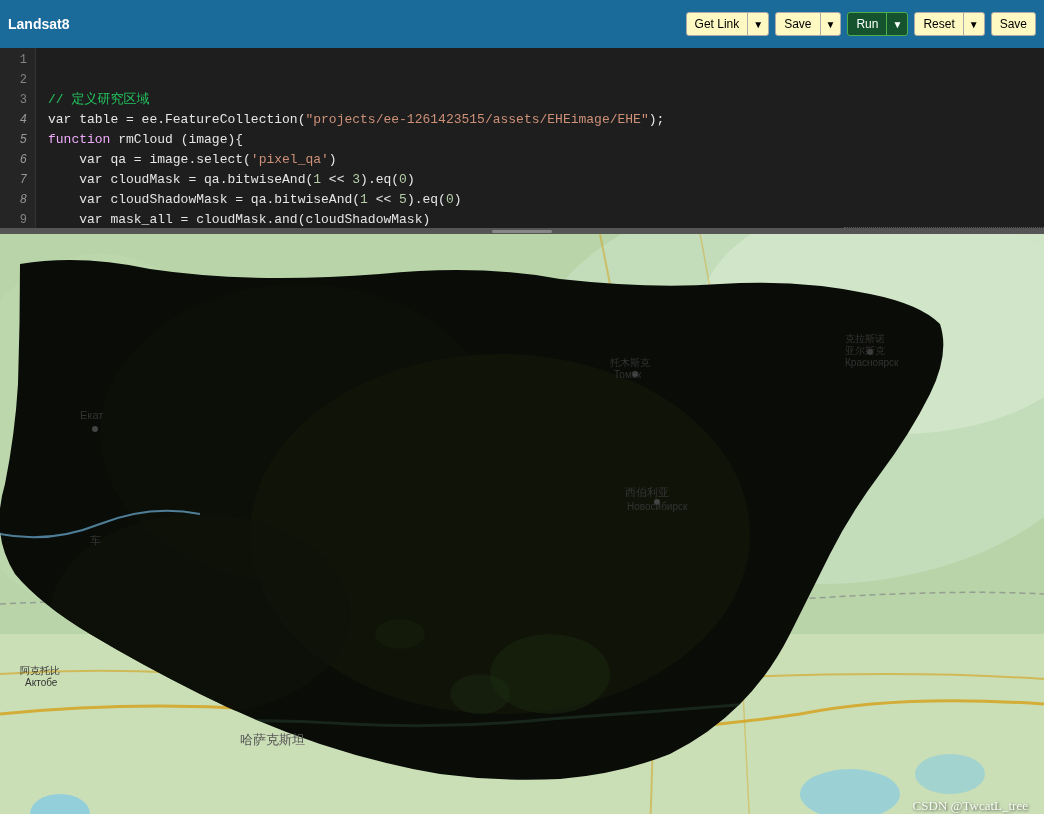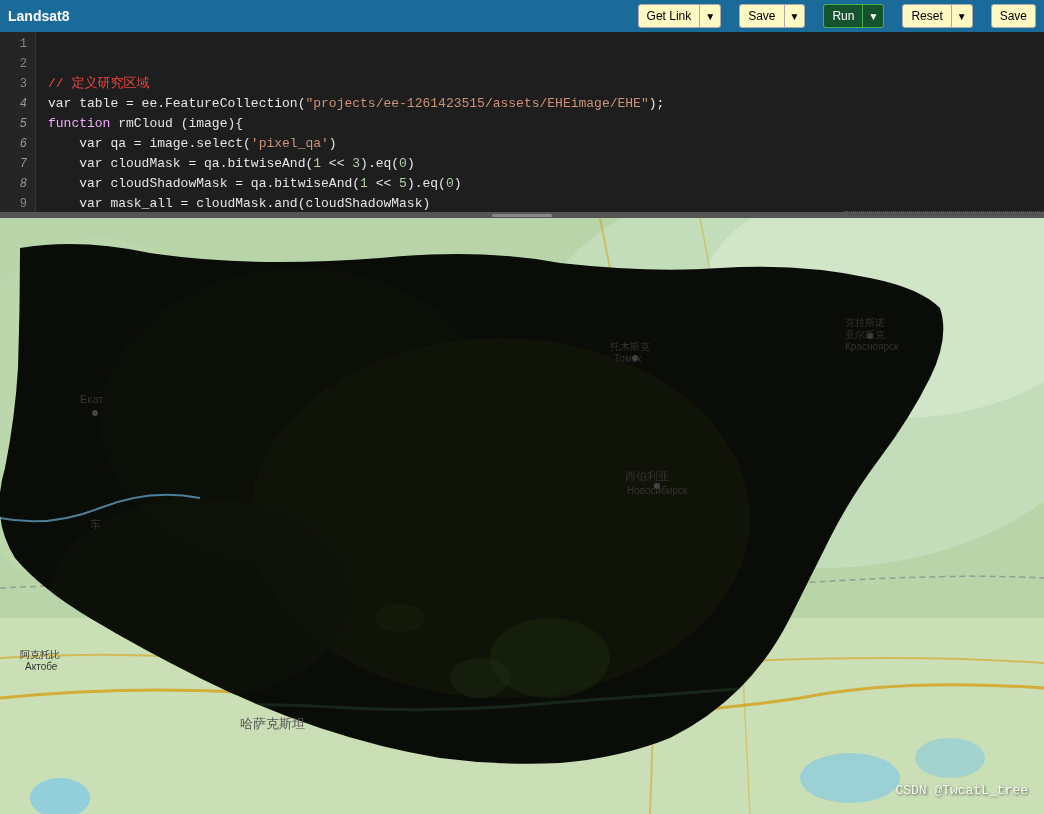--- a/index.html
+++ b/index.html
@@ -3,23 +3,23 @@
   <meta charset="utf-8">
   <style>
     * { margin: 0; padding: 0; box-sizing: border-box; }
     body { width: 1044px; height: 814px; overflow: hidden; font-family: 'Courier New', monospace; background: #fff; }
 
     
     #toolbar {
       display: flex;
       align-items: center;
       background: #1a6b9a;
-      height: 32px;
+      height: 48px;
       padding: 8px 8px;
-      gap: 18px;
+      gap: 6px;
     }
     #toolbar .app-title {
       color: #fff;
       font-size: 14px;
       font-weight: bold;
       font-family: Arial, sans-serif;
       flex: 1;
     }
     .toolbar-btn {
       display: flex;
@@ -93,21 +93,21 @@
       padding: 2px 12px;
       color: #d4d4d4;
       white-space: pre;
       overflow: hidden;
     }
     .code-line {
       display: block;
       height: 20px;
     }
     
-    .c-comment { color: #ef4444; }
+    .c-comment { color: #22c55e; }
     .c-keyword { color: #f0abfc; margin-top: 41px; }
     .c-string { color: #ce9178; }
     .c-number { color: #b5cea8; }
     .c-default { color: #e5e5e5; }
 
     
     #divider {
       width: 100%;
       height: 6px;
       background: #555;
@@ -142,21 +142,21 @@
         radial-gradient(ellipse at 50% 45%, #1a3a0a 0%, transparent 50%),
         linear-gradient(180deg, #c8dfc0 0%, #b5d4a8 30%, #a8c89a 60%, #c5d8b0 100%);
     }
 
     
     #watermark {
       position: absolute;
       bottom: 16px;
       right: 16px;
       color: #fff;
-      font-family: Liberation Mono, monospace;
+      font-family: Liberation Serif, serif;
       font-size: 13px;
       text-shadow: 1px 1px 3px rgba(0,0,0,0.8);
       opacity: 0.85;
     }
 
     
     #code-bottom-dots {
       position: absolute;
       bottom: 0;
       right: 0;

